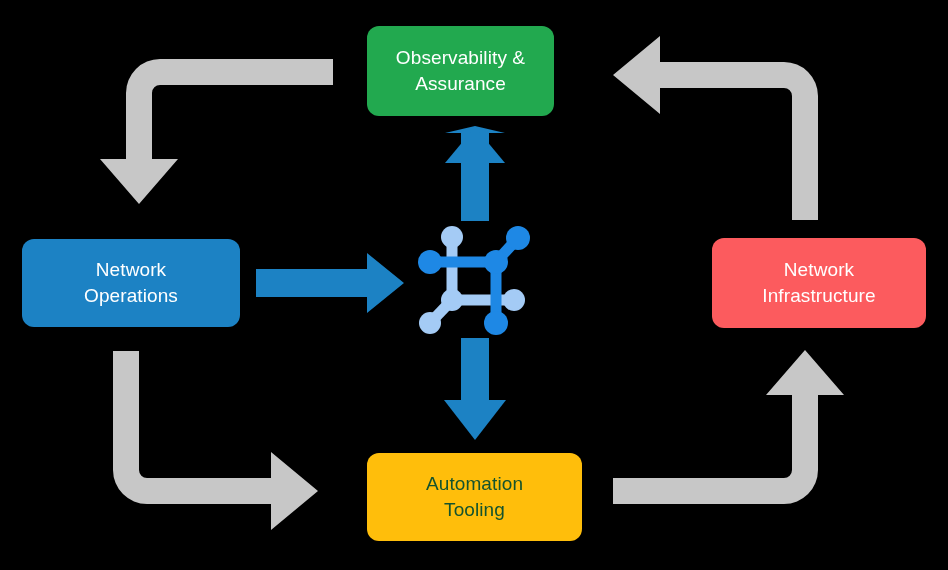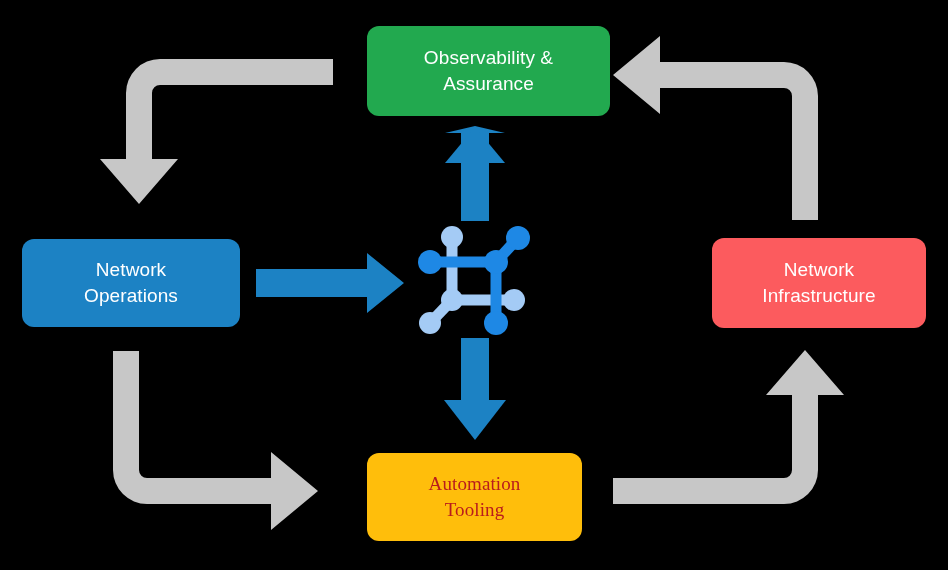--- a/index.html
+++ b/index.html
@@ -25,21 +25,21 @@
     color: #ffffff;
     font-size: 19px;
     line-height: 1.35;
     font-weight: 400;
     letter-spacing: 0.1px;
     box-sizing: border-box;
     padding: 4px 10px;
   }
   .node-label { display: block; white-space: pre-line; }
 
-  #box-observability { left: 367px; top: 26px;  width: 243px; height: 90px; background: #22A94F; }
+  #box-observability { left: 367px; top: 26px;  width: 187px; height: 90px; background: #22A94F; }
   #box-operations    { left: 22px;  top: 239px; width: 218px; height: 88px; background: #1C82C4; }
   #box-infrastructure{ left: 712px; top: 238px; width: 214px; height: 90px; background: #FC5B5E; }
   #box-automation    { left: 367px; top: 453px; width: 215px; height: 88px; background: #FFBE0B; }
 
   .svg-layer {
     position: absolute;
     left: 0; top: 0;
     width: 948px; height: 570px;
   }
   #center-icon {
@@ -109,18 +109,18 @@
   <div class="node-box" id="box-operations" style="background: rgb(28, 130, 196); color: rgb(255, 255, 255);">
     <span class="node-label">Network
 Operations</span>
   </div>
 
   <div class="node-box" id="box-infrastructure" style="background: rgb(252, 91, 94); color: rgb(255, 255, 255);">
     <span class="node-label">Network
 Infrastructure</span>
   </div>
 
-  <div class="node-box" id="box-automation" style="background: rgb(255, 190, 11); color: #b91c1c; font-family: Liberation Serif, serif;">
+  <div class="node-box" id="box-automation" style="background: rgb(255, 190, 11); color: #14532d;">
     <span class="node-label">Automation
 Tooling</span>
   </div>
 
 </div>
 
 </body></html>

